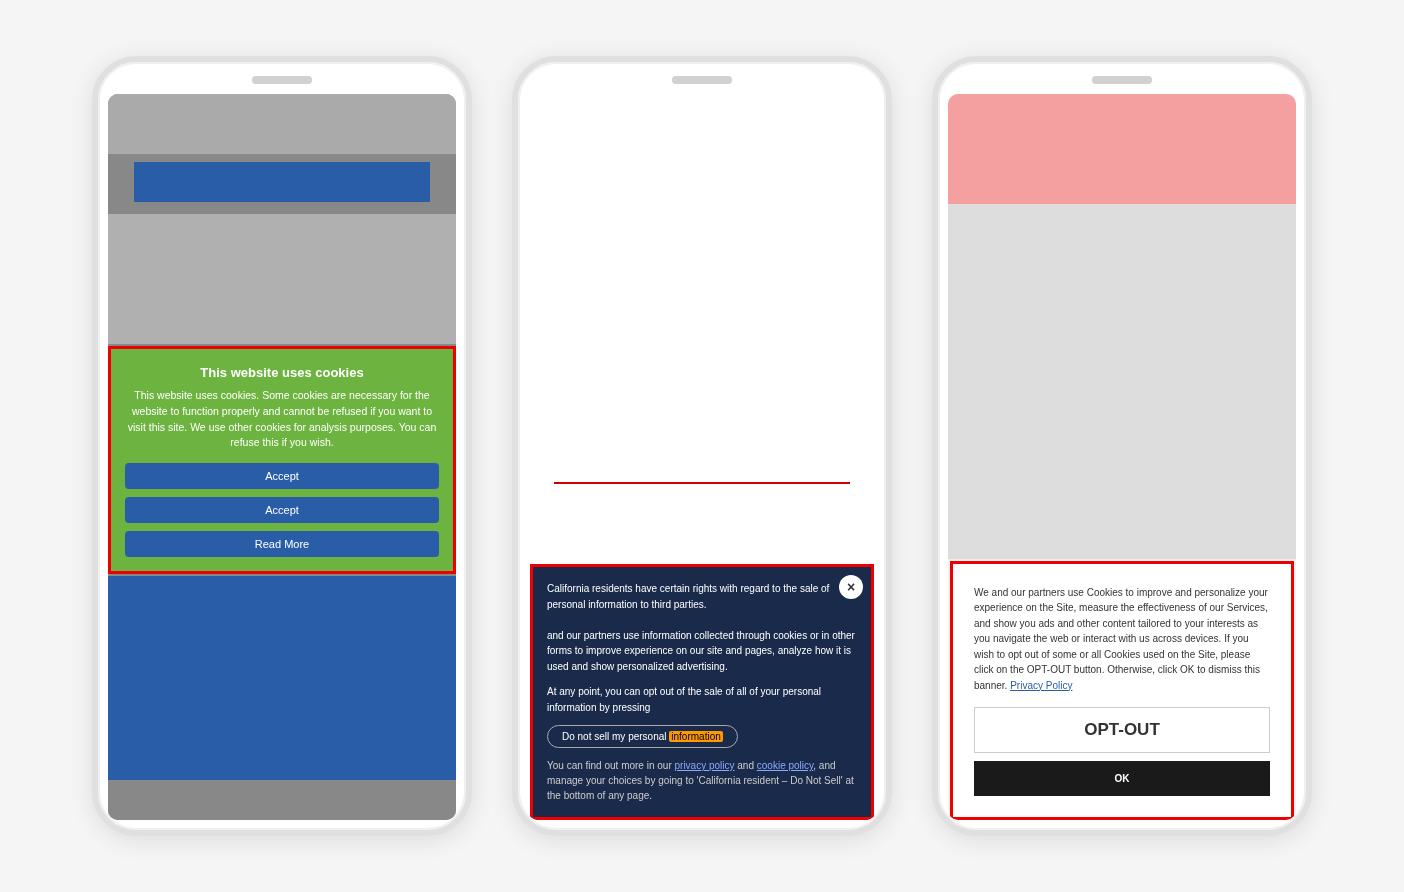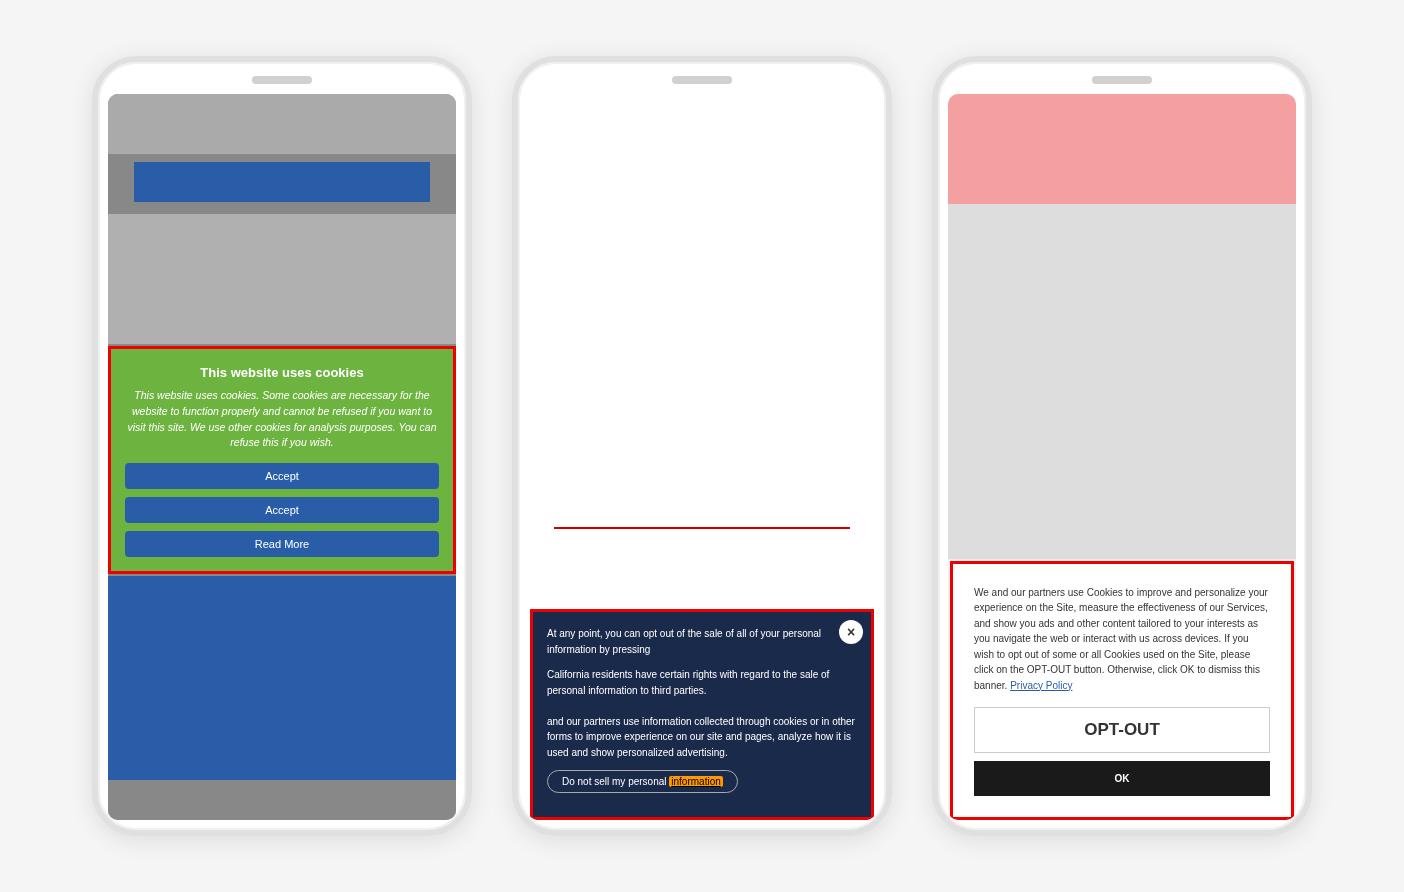--- a/index.html
+++ b/index.html
@@ -95,21 +95,20 @@
       font-weight: bold;
       font-size: 13px;
       margin-bottom: 8px;
     }
 
     .p1-cookie-text {
       color: #fff;
       font-size: 10.5px;
       line-height: 1.5;
       margin-bottom: 12px;
-      font-style: italic;
     }
 
     .p1-buttons {
       display: flex;
       justify-content: center;
       gap: 8px;
       flex-direction: column;
     }
 
     .p1-btn {
@@ -203,21 +202,20 @@
       cursor: pointer;
       margin-bottom: 10px;
       display: inline-block;
     }
 
     .p2-do-not-sell-btn span {
       background: #f90;
       color: #000;
       border-radius: 2px;
       padding: 0 2px;
-      text-decoration: underline;
     }
 
     .p2-bottom-text {
       color: #ccc;
       font-size: 10px;
       line-height: 1.5;
     }
 
     .p2-bottom-text a {
       color: #8af;
@@ -316,29 +314,32 @@
   <div class="phone">
     <div class="phone-speaker"></div>
     <div class="phone-screen p2-screen">
       <div class="p2-white-top"></div>
       <div class="p2-red-line"></div>
       <div class="p2-white-mid"></div>
       <div class="p2-dark-banner">
         <button class="p2-close-btn">
           <span>×</span>
         </button>
-        <div class="p2-dark-text">At any point, you can opt out of the sale of all of your personal information by pressing</div>
         <div class="p2-dark-text">
           <span>California residents have certain rights with regard to the sale of personal information to third parties.</span>
           <br><br>
           <span>and our partners use information collected through cookies or in other forms to improve experience on our site and pages, analyze how it is used and show personalized advertising.</span>
         </div>
+        <div class="p2-dark-text">At any point, you can opt out of the sale of all of your personal information by pressing</div>
         <button class="p2-do-not-sell-btn">
           Do not sell my personal <span>information</span>
         </button>
+        <div class="p2-bottom-text">
+          You can find out more in our <a>privacy policy</a> and <a>cookie policy</a>, and manage your choices by going to 'California resident – Do Not Sell' at the bottom of any page.
+        </div>
       </div>
     </div>
   </div>
 
   <div class="phone">
     <div class="phone-speaker"></div>
     <div class="phone-screen p3-screen">
       <div class="p3-pink-top"></div>
       <div class="p3-gray-mid"></div>
       <div class="p3-cookie-banner">

